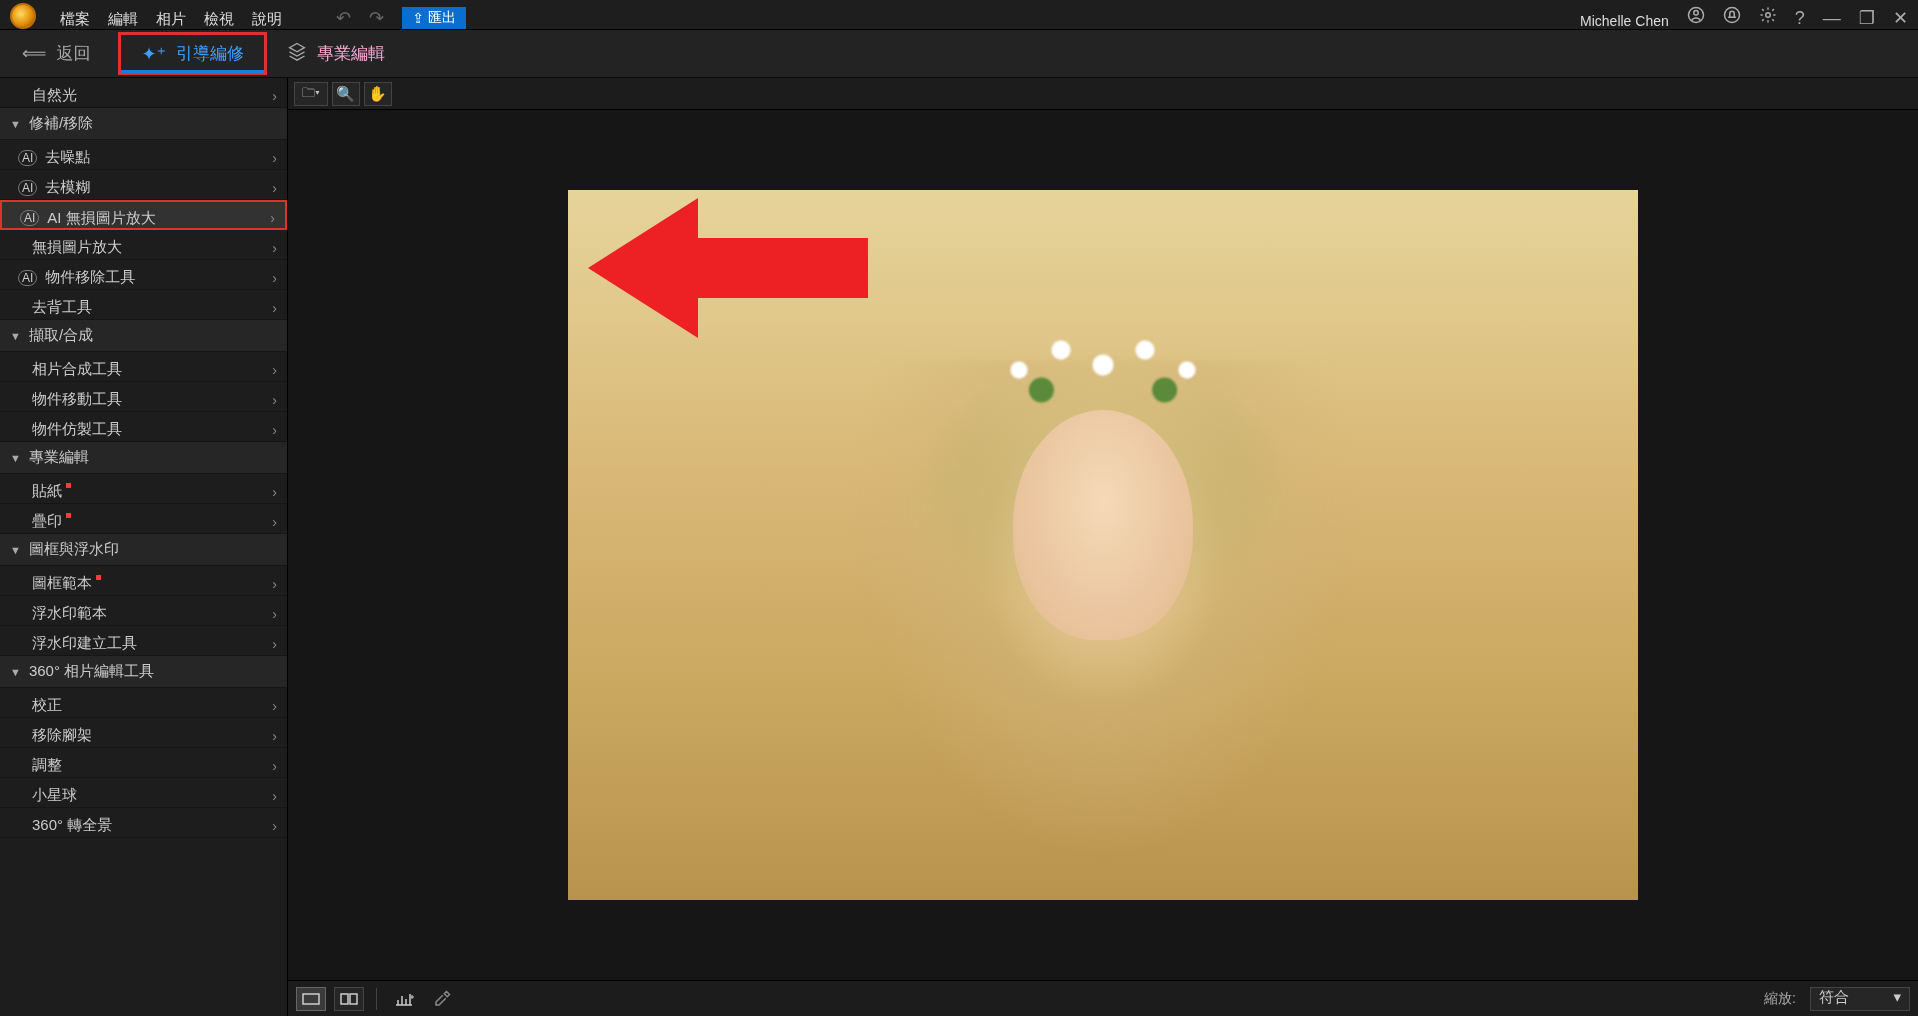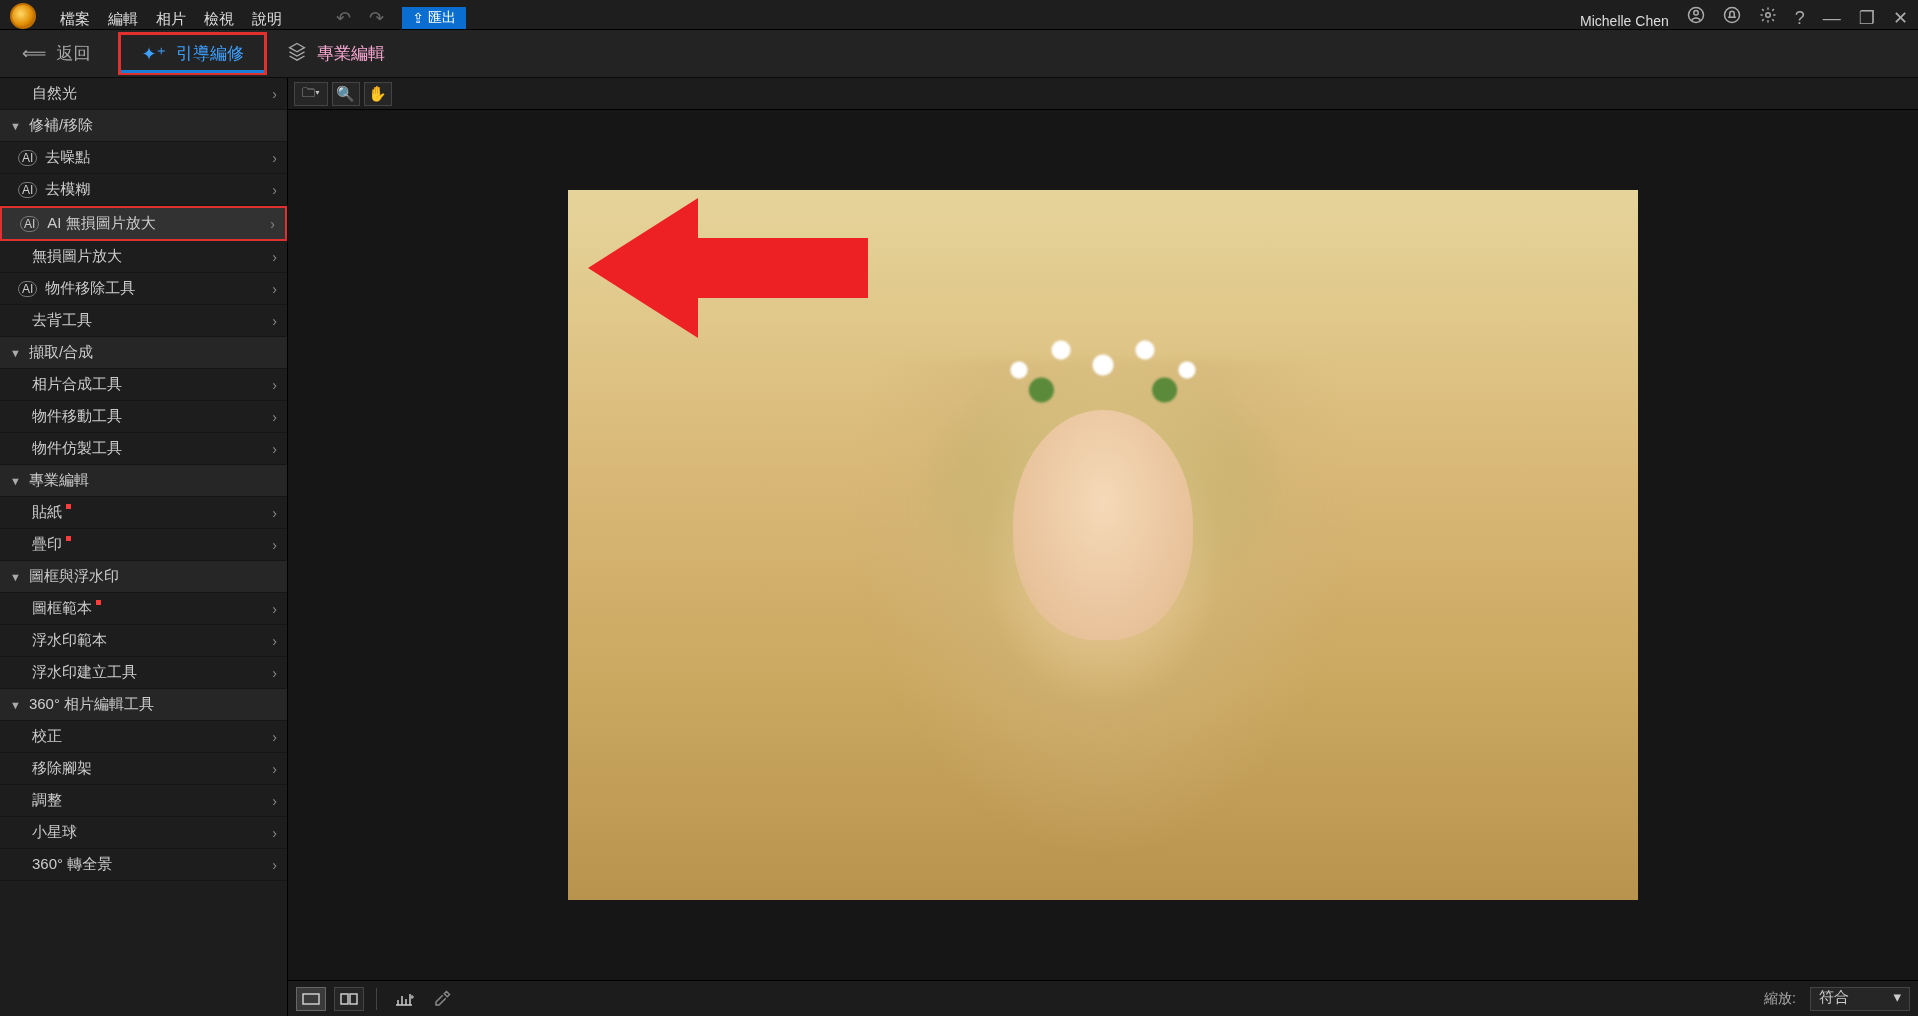--- a/index.html
+++ b/index.html
@@ -86,21 +86,21 @@
       display: flex; align-items: center; gap: 8px;
       padding: 6px 10px;
       background: #262626;
       border-bottom: 1px solid #151515;
       cursor: pointer;
       font-size: 15px;
     }
     .cat-header .tri { font-size: 11px; color: #aaa; }
     .side-item {
       display: flex; align-items: center;
-      padding: 6px 10px 6px 18px;
+      padding: 6px 10px 0 18px;
       border-bottom: 1px solid #151515;
       cursor: pointer;
       font-size: 15px;
       color: #ccc;
       position: relative;
       min-height: 30px;
     }
     .side-item .ai-badge {
       font-size: 12px; color: #ccc; border: 1px solid #777; padding: 0 3px; margin-right: 8px; border-radius: 8px;
     }

